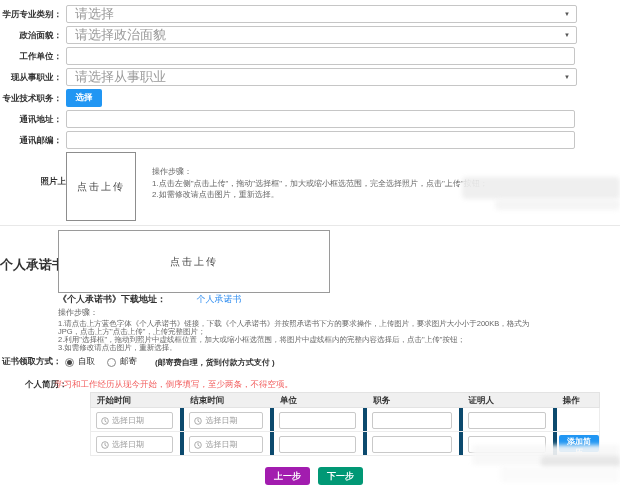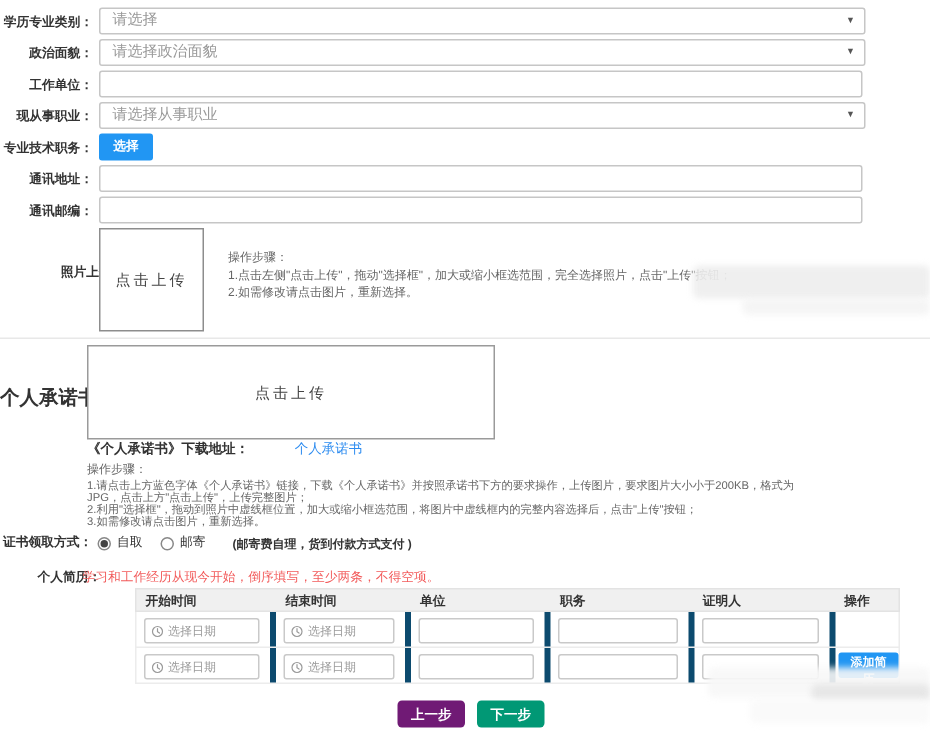--- a/index.html
+++ b/index.html
@@ -5,21 +5,21 @@
   html,body{margin:0;padding:0;background:#fff;}
   .page{position:relative;width:620px;height:491px;background:#fff;overflow:hidden;
         font-family:"Liberation Sans","DejaVu Sans",sans-serif;}
 
   
   .frow{position:absolute;left:0;width:620px;height:18px;}
   .flabel{position:absolute;left:0;top:0;width:62px;text-align:right;font-size:8.5px;
           font-weight:bold;color:#333;line-height:18px;white-space:nowrap;}
   .ctrl{position:absolute;left:66px;top:0;width:509px;height:16px;background:#fff;
         border:1px solid #c6c6c6;border-radius:2px;box-sizing:content-box;}
-  .select .ph{position:absolute;left:8px;top:0;line-height:16px;font-size:10px;color:#999;}
+  .select .ph{position:absolute;left:8px;top:0;line-height:16px;font-size:13px;color:#999;}
   .caret{position:absolute;right:6px;top:0;line-height:16px;font-size:6px;color:#555;}
   input.tinput{position:absolute;left:66px;top:0;width:509px;height:18px;border:1px solid #c6c6c6;
         border-radius:2px;box-sizing:border-box;font-size:9px;color:#333;padding:0 6px;outline:none;}
   .btn-blue{background:#2196f3;color:#fff;border:none;border-radius:2px;font-size:8.5px;
         font-weight:bold;cursor:pointer;}
   #choose-btn{position:absolute;left:66px;top:0;width:36px;height:18px;}
 
   
   .upload-box{position:absolute;border:1px solid #8d8d8d;background:#fff;display:flex;
         align-items:center;justify-content:center;font-size:10px;color:#444;letter-spacing:2px;cursor:pointer;}
@@ -63,21 +63,21 @@
   .c1{width:100px;} .c2{width:96px;} .c3{width:100px;} .c4{width:102px;} .c5{width:101px;} .c6{width:45px;}
   .cell-input{position:absolute;left:5px;top:4px;right:7px;height:15px;border:1px solid #c9c9c9;
         border-radius:2px;background:#fff;}
   .date-input{display:flex;align-items:center;padding-left:4px;cursor:pointer;}
   .date-input .dph{font-size:8px;color:#9a9a9a;margin-left:3px;}
   #add-resume-btn{position:absolute;left:2px;top:3px;width:40px;height:17px;font-size:8px;}
 
   
   .foot-btn{position:absolute;top:467px;width:45px;height:18px;border:none;border-radius:3px;
         color:#fff;font-size:9px;font-weight:bold;cursor:pointer;}
-  #prev-btn{left:265px;background:#701a75;}
+  #prev-btn{left:265px;background:#a21caf;}
   #next-btn{left:318px;background:#019875;}
 
   
   .wm{position:absolute;border-radius:4px;filter:blur(2px);pointer-events:none;}
   #wm1{left:462px;top:177px;width:158px;height:22px;background:rgba(238,238,238,0.92);}
   #wm1b{left:495px;top:199px;width:125px;height:11px;background:rgba(243,243,243,0.85);}
   #wm2{left:472px;top:445px;width:148px;height:20px;background:rgba(247,247,247,0.9);}
   #wm3{left:541px;top:456px;width:79px;height:12px;background:rgba(228,228,228,0.85);}
   #wm4{left:500px;top:466px;width:120px;height:16px;background:rgba(250,250,250,0.9);}
 </style>

